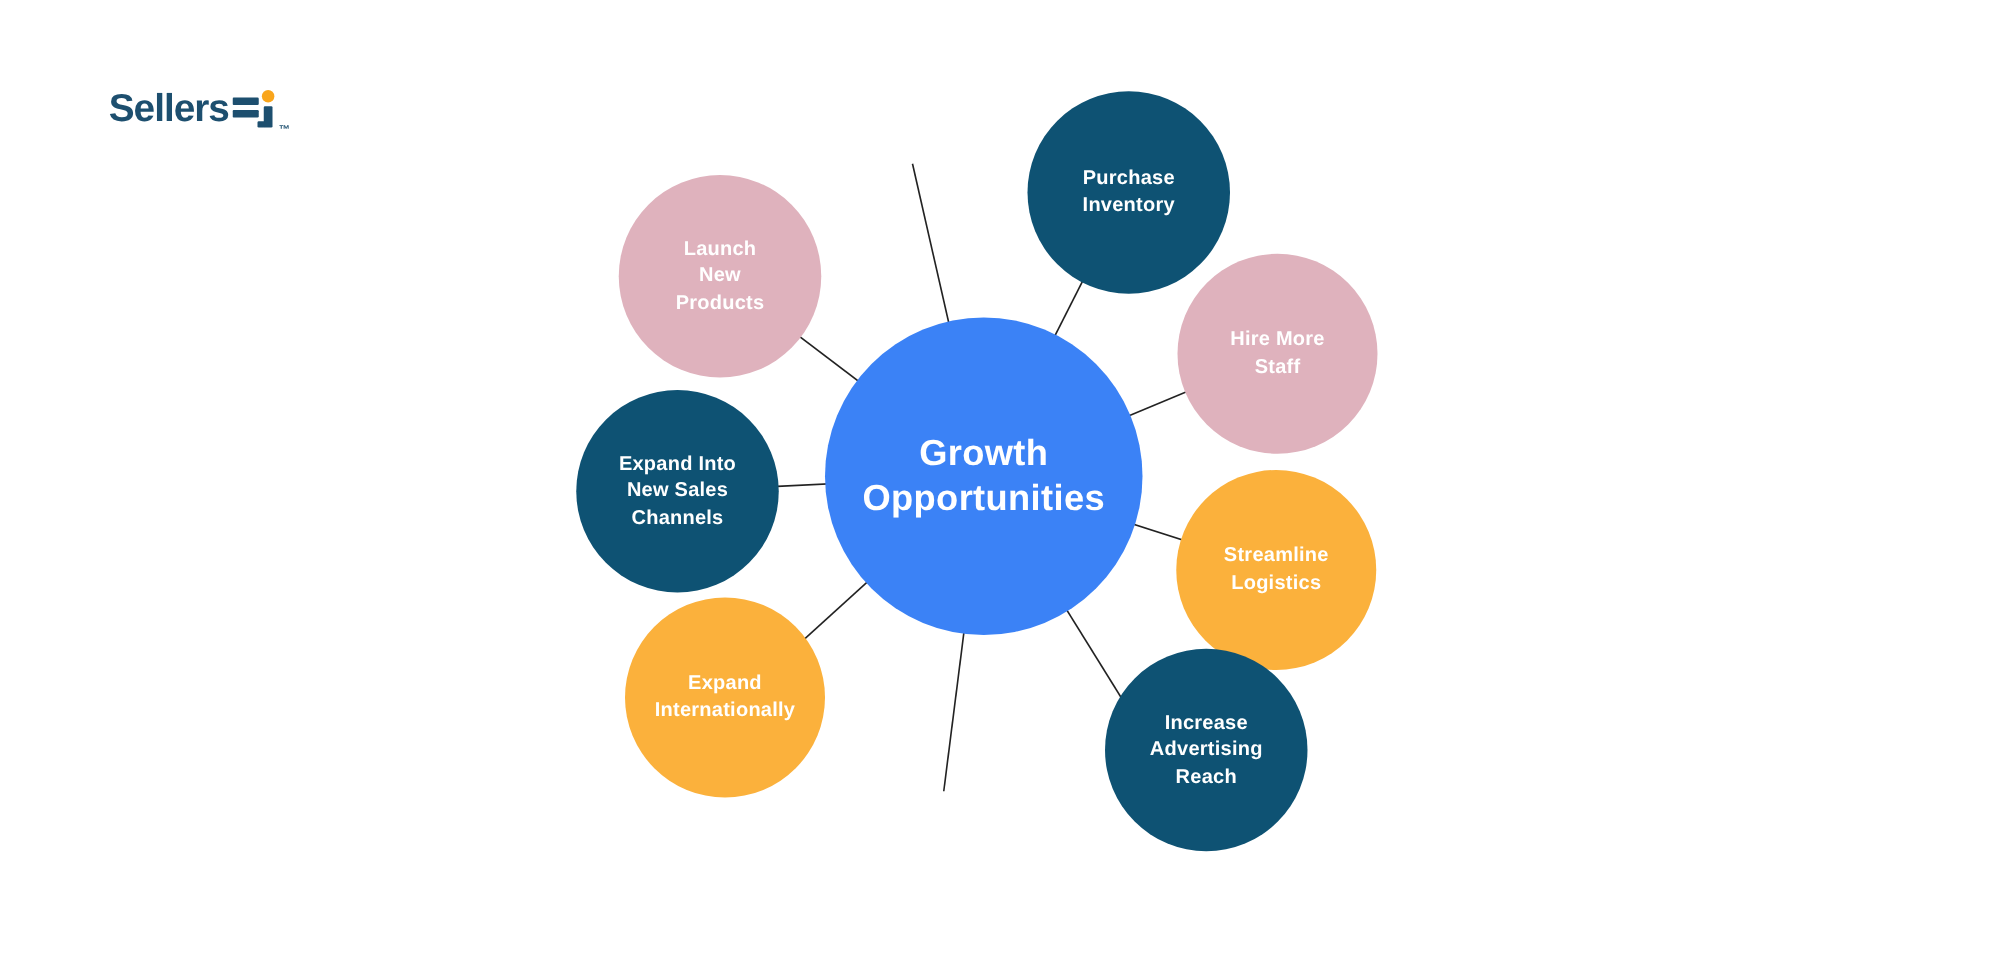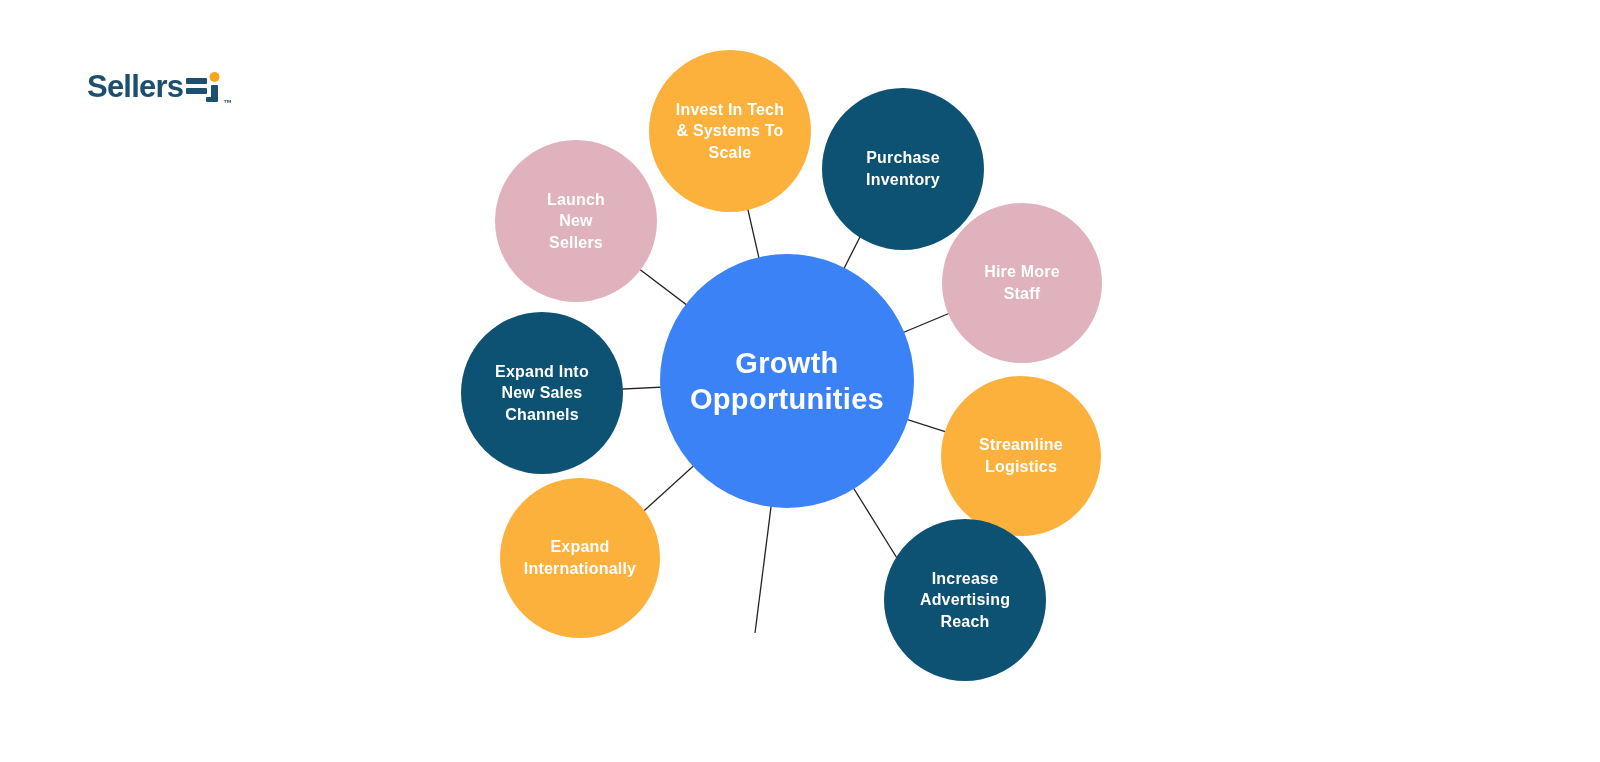--- a/index.html
+++ b/index.html
@@ -110,27 +110,22 @@
     <line x1="787" y1="381" x2="592" y2="558"></line>
     <line x1="787" y1="381" x2="542" y2="393"></line>
     <line x1="787" y1="381" x2="576" y2="221"></line>
   </svg>
 
   <div class="node hub" style="left:660px; top:254px; width:254px; height:254px;">
     <span class="lbl">Growth
 Opportunities</span>
   </div>
 
-  <div class="node orange" style="left:649px; top:50px; width:162px; height:162px;">
-    <span class="lbl">Invest In Tech
-&amp; Systems To
-Scale</span>
-  </div>
 
-  <div class="node navy" style="left:822px; top:88px; width:162px; height:162px;">
+  <div class="node navy" style="left:822px; top:73px; width:162px; height:162px;">
     <span class="lbl">Purchase
 Inventory</span>
   </div>
 
   <div class="node pink" style="left:942px; top:203px; width:160px; height:160px;">
     <span class="lbl">Hire More
 Staff</span>
   </div>
 
   <div class="node orange" style="left:941px; top:376px; width:160px; height:160px;">
@@ -152,16 +147,16 @@
 
   <div class="node navy" style="left:461px; top:312px; width:162px; height:162px;align-items:center;">
     <span class="lbl">Expand Into
 New Sales
 Channels</span>
   </div>
 
   <div class="node pink" style="left:495px; top:140px; width:162px; height:162px;">
     <span class="lbl">Launch
 New
-Sellers</span>
+Products</span>
   </div>
 
 </div>
 
 </body></html>

